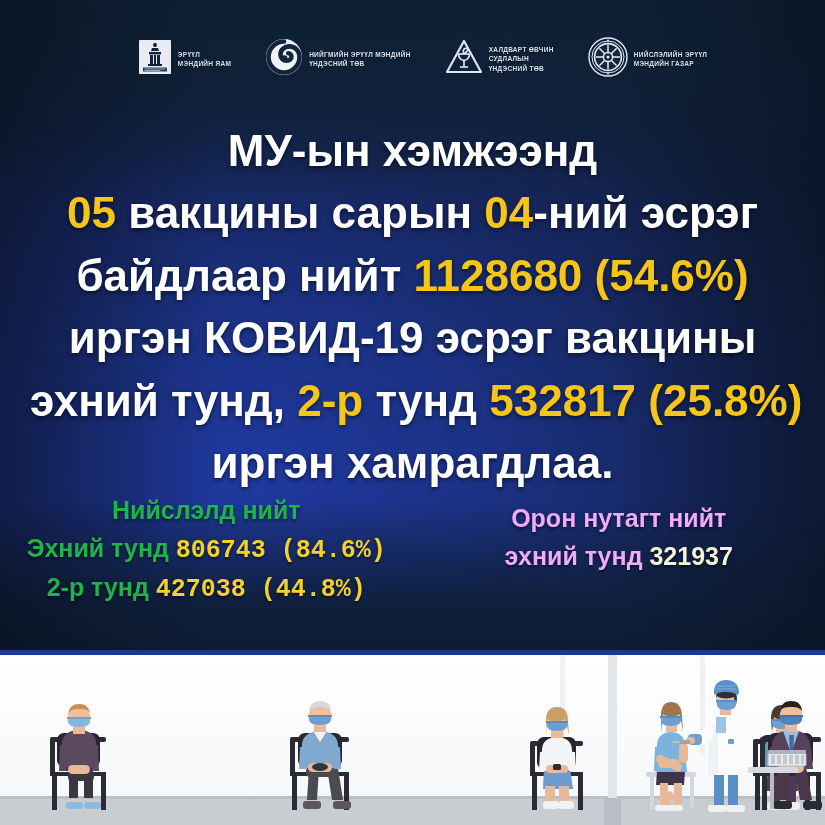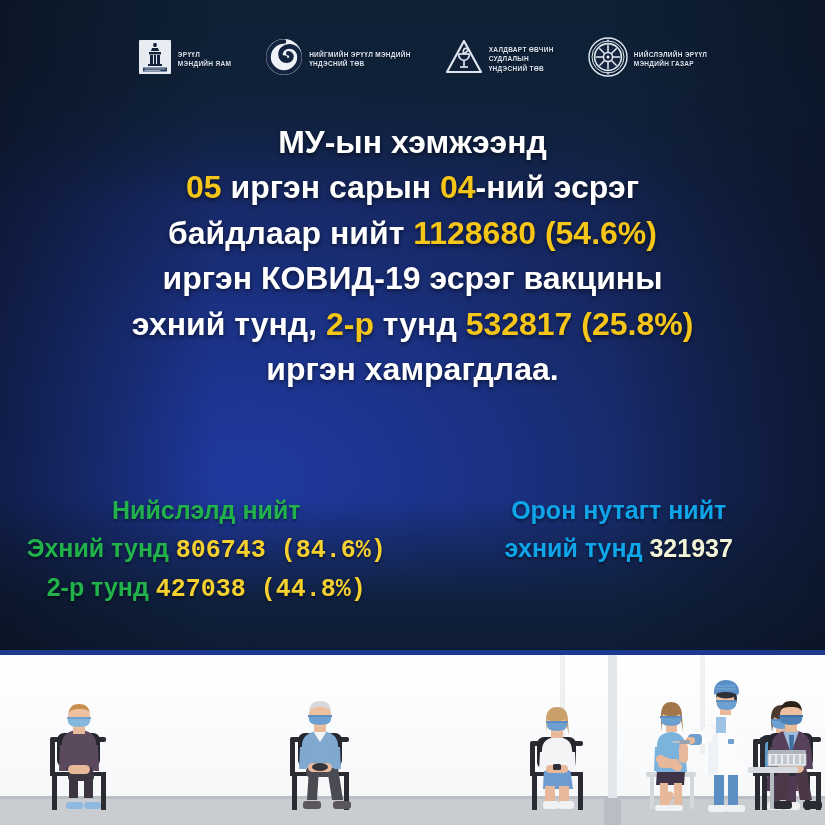--- a/index.html
+++ b/index.html
@@ -45,21 +45,21 @@
   .logo-text{
     color:#d9e2ef;font-size:6.5px;line-height:1.45;font-weight:700;
     letter-spacing:.3px;text-transform:uppercase;white-space:pre-line;
     text-shadow:0 1px 1px rgba(0,0,0,.6);
   }
 
   
   .headline{
     position:absolute;top:120px;left:0;right:0;
     text-align:center;
-    font-size:32px;line-height:1.42;font-weight:700;
+    font-size:44px;line-height:1.42;font-weight:700;
     color:#ffffff;
     text-shadow:0 2px 4px rgba(0,0,0,.55);
     padding:0 30px;
   }
   .hl-line{display:block;white-space:nowrap;}
   .hl-yellow{color:#f5c518;margin-top:32px;}
 
   
   .stats{
     position:absolute;top:492px;left:0;right:0;
@@ -69,21 +69,21 @@
   .stat-title{
     font-size:25px;font-weight:700;line-height:1.5;
     text-shadow:0 2px 3px rgba(0,0,0,.5);
   }
   .stat-line{
     font-size:25px;font-weight:700;line-height:1.5;
     text-shadow:0 2px 3px rgba(0,0,0,.5);
     white-space:nowrap;
   }
   .c-green{color:#22b24c;}
-  .c-cyan{color:#0ea5e9;}
+  .c-cyan{color:#f0abfc;margin-top:8px;}
   .c-yellow{color:#f5d02e;font-family:Liberation Mono, monospace;}
   .c-pale{color:#f3f4d8;}
 
   
   .illus-frame{
     position:absolute;left:0;right:0;bottom:0;height:175px;
     background:#1b3a8f;
     padding-top:5px;
   }
   .illus{
@@ -176,21 +176,21 @@
         </svg>
       </span>
       <span class="logo-text">НИЙСЛЭЛИЙН ЭРҮҮЛ
 МЭНДИЙН ГАЗАР</span>
     </div>
 
   </div>
 
   <div class="headline">
     <span class="hl-line">МУ-ын хэмжээнд</span>
-    <span class="hl-line"><span class="hl-yellow">05</span><span> иргэн сарын </span><span class="hl-yellow">04</span><span>-ний эсрэг</span></span>
+    <span class="hl-line"><span class="hl-yellow">05</span><span> вакцины сарын </span><span class="hl-yellow">04</span><span>-ний эсрэг</span></span>
     <span class="hl-line"><span>байдлаар нийт </span><span class="hl-yellow">1128680 (54.6%)</span></span>
     <span class="hl-line">иргэн КОВИД-19 эсрэг вакцины</span>
     <span class="hl-line"><span>эхний тунд, </span><span class="hl-yellow">2-р</span><span> тунд </span><span class="hl-yellow">532817 (25.8%)</span></span>
     <span class="hl-line">иргэн хамрагдлаа.</span>
   </div>
 
   <div class="stats">
 
     <div class="stat-col">
       <div class="stat-title c-green">Нийслэлд нийт</div>

